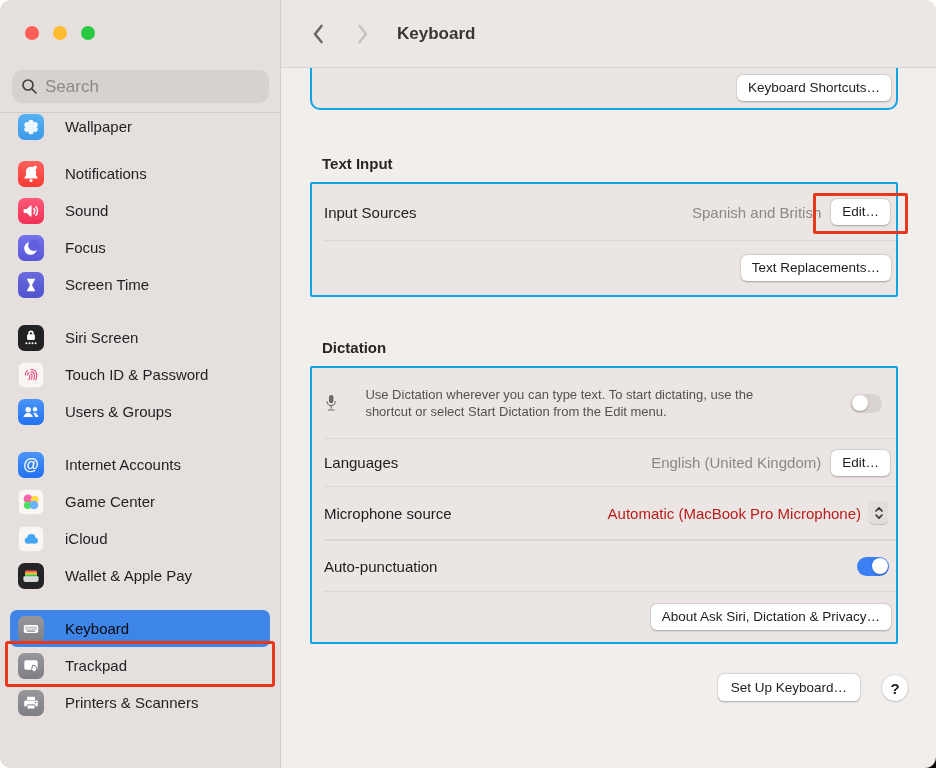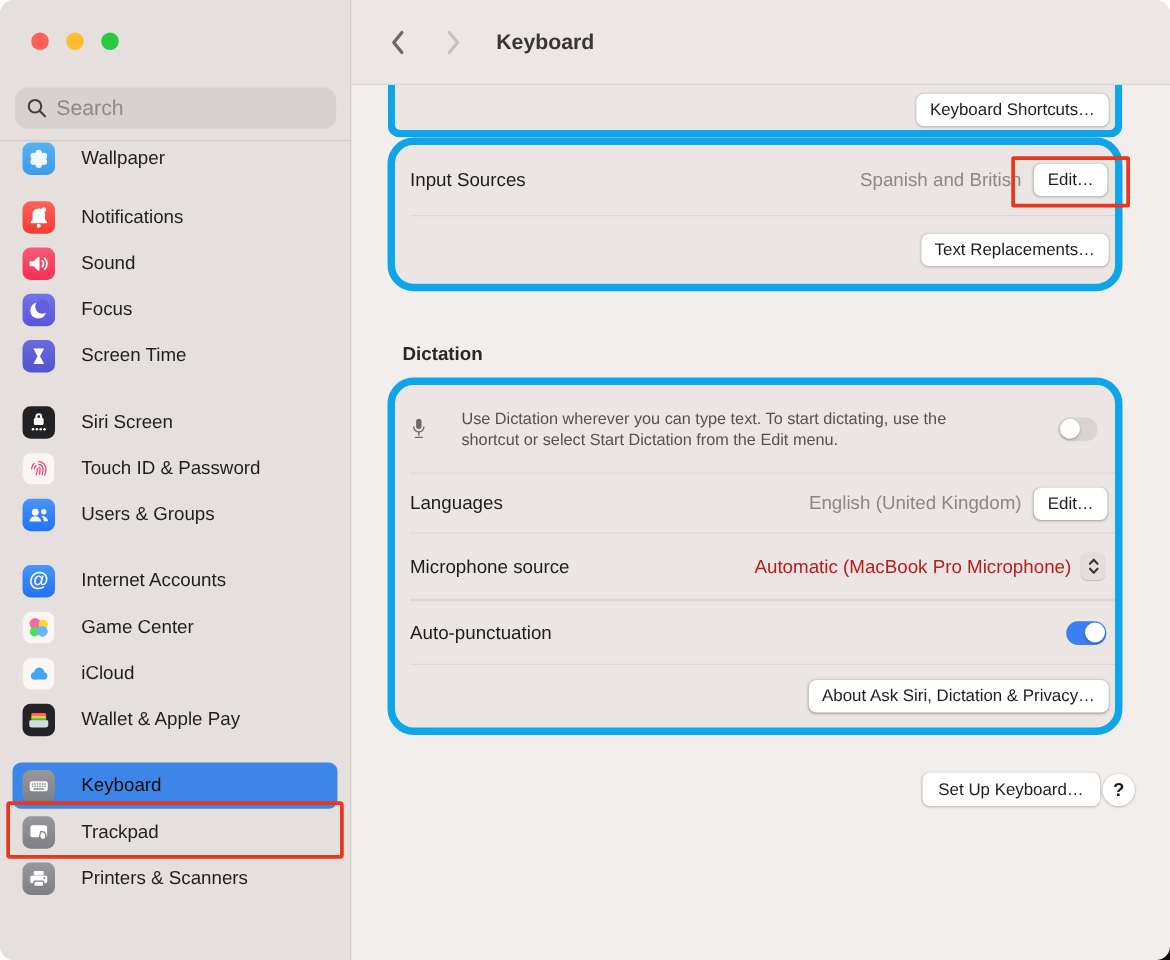--- a/index.html
+++ b/index.html
@@ -55,21 +55,21 @@
   
   .main{flex:1;display:flex;flex-direction:column;min-width:0}
   .main-header{height:68px;flex:none;background:#ece7e4;border-bottom:1px solid #d8d4d1;
     display:flex;align-items:center;padding-left:30px;box-sizing:border-box}
   .nav-chevron{display:flex;align-items:center}
   .nav-back{margin-right:31px}
   .nav-fwd{margin-right:27px}
   .main-title{font-size:17px;font-weight:700;color:#393633}
 
   .content{flex:1;position:relative;padding:0 38px 0 29px;box-sizing:border-box}
-  .card{background:#ebe6e3;border:6px solid #0ea5e9;border-radius:21px;box-sizing:border-box;position:relative}
+  .card{background:#ebe6e3;border:2px solid #0ea5e9;border-radius:2px;box-sizing:border-box;position:relative}
   .card.first{border-top:none;border-radius:0 0 10px 10px;height:42px}
   .row{display:flex;align-items:center;padding:0 12px;box-sizing:border-box;position:relative}
   .btn-right{justify-content:flex-end;padding-right:5px}
   .divider{height:1px;background:#dcd7d4;margin-left:12px}
   .row-label{font-size:15px;color:#1d1d1f;white-space:nowrap}
   .row-value-gray{font-size:15px;color:#8d8884;white-space:nowrap}
   .row-value-dark{font-size:15px;color:#b91c1c;white-space:nowrap}
   .spacer{flex:1}
 
   .btn{background:#fff;border:none;border-radius:6px;padding:5px 11px;font-size:13.5px;color:#1d1d1f;
@@ -100,21 +100,21 @@
     box-shadow:0 1px 2px rgba(0,0,0,.3)}
   .toggle.off{background:#d9d4d1}
   .toggle.off .knob{left:1.5px}
   .toggle.on{background:var(--toggle-on)}
   .toggle.on .knob{right:1.5px}
 
   .stepper{width:19px;height:22px;border-radius:5px;background:#e3dedb;display:flex;align-items:center;
     justify-content:center;flex:none;box-shadow:0 .5px 1px rgba(0,0,0,.18)}
   .mic-inline{display:flex;align-items:center;margin:0 8px 0 7px}
 
-  .footer-row{display:flex;justify-content:flex-end;align-items:flex-end;gap:2px;margin-top:30px;margin-right:-10px}
+  .footer-row{display:flex;justify-content:flex-end;align-items:flex-end;gap:22px;margin-top:30px;margin-right:-10px}
   .btn-setup{padding:5.5px 13px}
   .help-btn{width:26px;height:26px;border-radius:50%;background:#fff;display:flex;align-items:center;
     justify-content:center;font-size:15px;font-weight:700;color:#1d1d1f;
     box-shadow:0 .5px 2px rgba(0,0,0,.28),0 0 0 .5px rgba(0,0,0,.05)}
 </style>
 </head>
 <body>
 
 <div class="corner-notch"></div>
 
@@ -346,20 +346,21 @@
     </header>
 
     <div class="content">
 
       <div class="card first">
         <div class="row btn-right r-shortcuts">
           <button class="btn">Keyboard Shortcuts…</button>
         </div>
       </div>
 
+      <div class="section-title st-text-input">Text Input</div>
       <div class="card">
         <div class="row r-input-sources">
           <span class="row-label">Input Sources</span>
           <span class="spacer"></span>
           <span class="row-value-gray" style="margin-right:10px">Spanish and British</span>
           <button class="btn">Edit…</button>
           <div class="edit-annotation"></div>
         </div>
         <div class="divider"></div>
         <div class="row btn-right r-text-repl">

